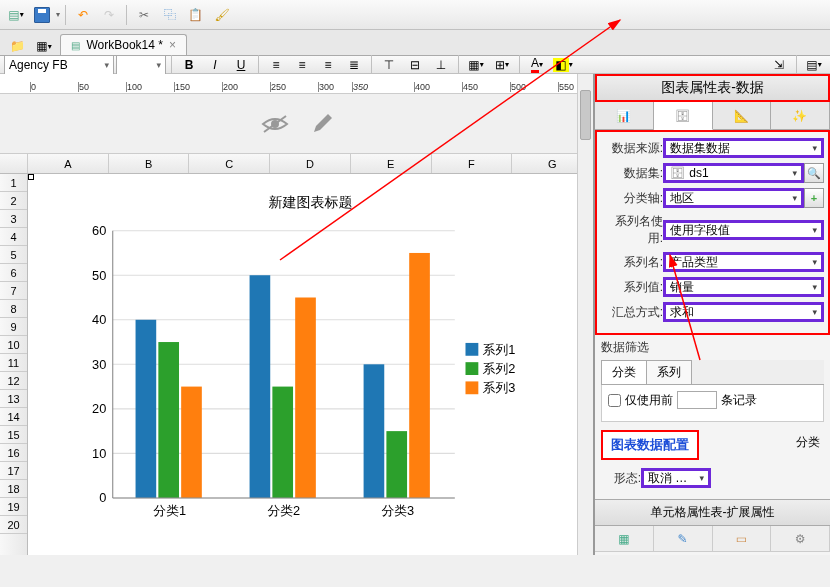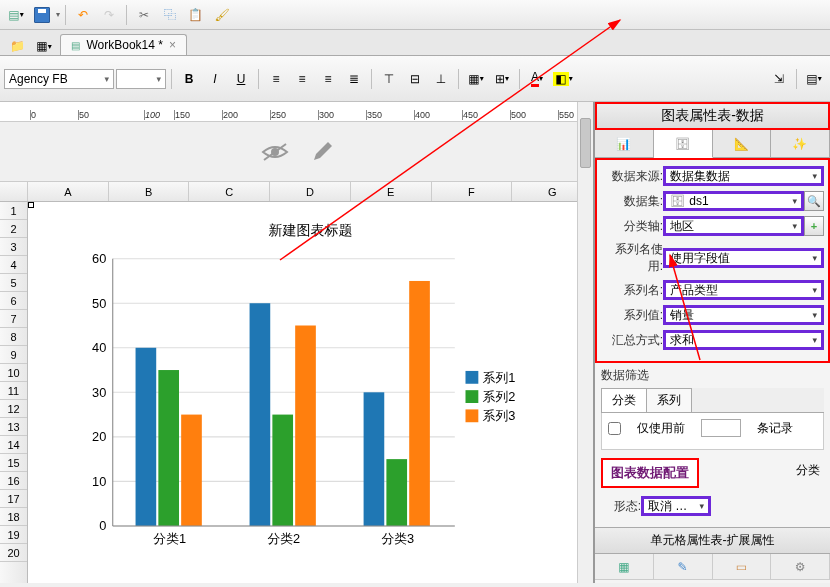--- a/index.html
+++ b/index.html
@@ -1,18 +1,18 @@
 <!DOCTYPE html>
 <html><head>
 <meta charset="utf-8">
 <style>
 *{box-sizing:border-box;margin:0;padding:0;font-family:"Microsoft YaHei",Arial,sans-serif;font-size:12px}
 body{background:#f0f0f0;width:830px;height:587px;overflow:hidden;position:relative}
 .toolbar{background:linear-gradient(#fafafa,#e8e8e8);border-bottom:1px solid #c0c0c0;height:30px;display:flex;align-items:center;padding:0 4px;gap:2px}
-.toolbar2{height:46px}
+.toolbar2{height:18px}
 .tbtn{width:24px;height:24px;display:inline-flex;align-items:center;justify-content:center;border:1px solid transparent;border-radius:2px;cursor:pointer}
 .sep{width:1px;height:20px;background:#c0c0c0;margin:0 3px}
 .dd{border:1px solid #aaa;background:#fff;height:20px;padding:0 4px;display:inline-flex;align-items:center;min-width:80px}
 .dd-arrow{margin-left:auto;font-size:9px;color:#666}
 .tab-bar{background:#e8e8e8;height:26px;display:flex;align-items:flex-end;padding-left:60px;border-bottom:1px solid #aaa}
 .doc-tab{background:#f8f8f8;border:1px solid #aaa;border-bottom:none;padding:3px 10px;display:flex;align-items:center;gap:6px;border-radius:3px 3px 0 0}
 .doc-tab .close{color:#888;cursor:pointer}
 .ruler{background:#fff;height:20px;border-bottom:1px solid #ccc;position:relative;overflow:hidden;font-size:9px;color:#333}
 .ruler-tick{position:absolute;top:8px;border-left:1px solid #888;height:10px;font-size:9px}
 .canvas-area{display:flex;height:calc(100% - 106px)}
@@ -37,21 +37,21 @@
 .form-row{display:flex;align-items:center;margin-bottom:5px;}
 .form-label{width:62px;text-align:right;font-size:12px;color:#333}
 .form-select{flex:1;border:3px solid #6d28d9;background:#fff;height:20px;display:flex;align-items:center;padding:0 4px;cursor:pointer}
 .form-select .arr{margin-left:auto;font-size:9px;color:#444}
 .icon-btn{width:20px;height:20px;border:1px solid #999;background:linear-gradient(#fff,#e0e0e0);display:flex;align-items:center;justify-content:center;cursor:pointer;font-size:11px}
 .section-title{padding:4px 6px;font-size:12px;color:#333}
 .sub-tabs{display:flex;border-bottom:1px solid #aaa;background:#eee}
 .sub-tab{padding:3px 10px;border:1px solid #aaa;border-bottom:none;background:#f8f8f8;cursor:pointer;margin-right:-1px}
 .sub-tab.active{background:#fff}
 .filter-body{background:#fff;padding:6px;border:1px solid #ccc;border-top:none}
-.callout{border:2px solid red;color:#701a75;font-weight:bold;padding:4px 8px;display:inline-block;background:#fff;font-size:13px}
+.callout{border:2px solid red;color:#1d4ed8;font-weight:bold;padding:4px 8px;display:inline-block;background:#fff;font-size:13px}
 .cell-panel-title{background:linear-gradient(#eee,#ddd);text-align:center;padding:4px;border-top:1px solid #aaa;border-bottom:1px solid #aaa;font-size:12px}
 .icon-row{display:flex;height:26px;background:#eee;border-bottom:1px solid #ccc}
 .icon-row>div{flex:1;display:flex;align-items:center;justify-content:center;border-right:1px solid #ccc;cursor:pointer}
 svg.arrow-annot{position:absolute;pointer-events:none;z-index:100}
 .scrollbar-v{position:absolute;right:0;top:0;bottom:0;width:16px;background:#f0f0f0;border-left:1px solid #ccc}
 .scroll-thumb{background:#c8c8c8;border:1px solid #aaa;border-radius:2px;margin:16px 2px;height:50px}
 .save-icon{width:16px;height:16px;background:#3a7bc8;border:1px solid #2a5a98;position:relative;border-radius:1px}
 .save-icon::after{content:"";position:absolute;top:1px;left:3px;right:3px;height:4px;background:#fff}
 </style>
 </head>
@@ -150,26 +150,26 @@
   <div class="sep"></div>
   <div class="tbtn">▤<span style="font-size:8px">▾</span></div>
 </div>
 
 <div class="canvas-area">
   <div class="left-pane">
 
     <div class="ruler" id="ruler">
         <div class="ruler-tick" style="left: 30px;">0</div>
         <div class="ruler-tick" style="left: 78px;">50</div>
-        <div class="ruler-tick" style="left: 144px; font-style: italic;">100</div>
+        <div class="ruler-tick" style="left: 126px;">100</div>
         <div class="ruler-tick" style="left: 174px;">150</div>
         <div class="ruler-tick" style="left: 222px;">200</div>
         <div class="ruler-tick" style="left: 270px;">250</div>
         <div class="ruler-tick" style="left: 318px;">300</div>
-        <div class="ruler-tick" style="left: 366px;">350</div>
+        <div class="ruler-tick" style="left: 352px; font-style: italic;">350</div>
         <div class="ruler-tick" style="left: 414px;">400</div>
         <div class="ruler-tick" style="left: 462px;">450</div>
         <div class="ruler-tick" style="left: 510px;">500</div>
         <div class="ruler-tick" style="left: 558px;">550</div>
       </div>
 
     <div class="placeholder-icons">
       <svg width="30" height="24">
           <path d="M3 12 Q15 2 27 12 Q15 22 3 12 Z" fill="none" stroke="#999" stroke-width="2"></path>
           <circle cx="15" cy="12" r="4" fill="#999"></circle>
@@ -332,21 +332,21 @@
       </div>
     </div>
 
     <div class="section-title">数据筛选</div>
     <div style="padding:0 6px">
       <div class="sub-tabs">
         <div class="sub-tab active">分类</div>
         <div class="sub-tab">系列</div>
       </div>
       <div class="filter-body">
-        <div style="display:flex;align-items:center;gap:16px;margin-bottom:6px">
+        <div style="display:flex;align-items:center;gap:4px;margin-bottom:6px">
           <input type="checkbox" style="">
           <span>仅使用前</span>
           <input type="text" style="width: 40px; border: 1px solid rgb(170, 170, 170); height: 18px;">
           <span>条记录</span>
         </div>
       </div>
     </div>
 
     <div style="padding:8px 6px;position:relative">
       <div class="callout">图表数据配置</div>

